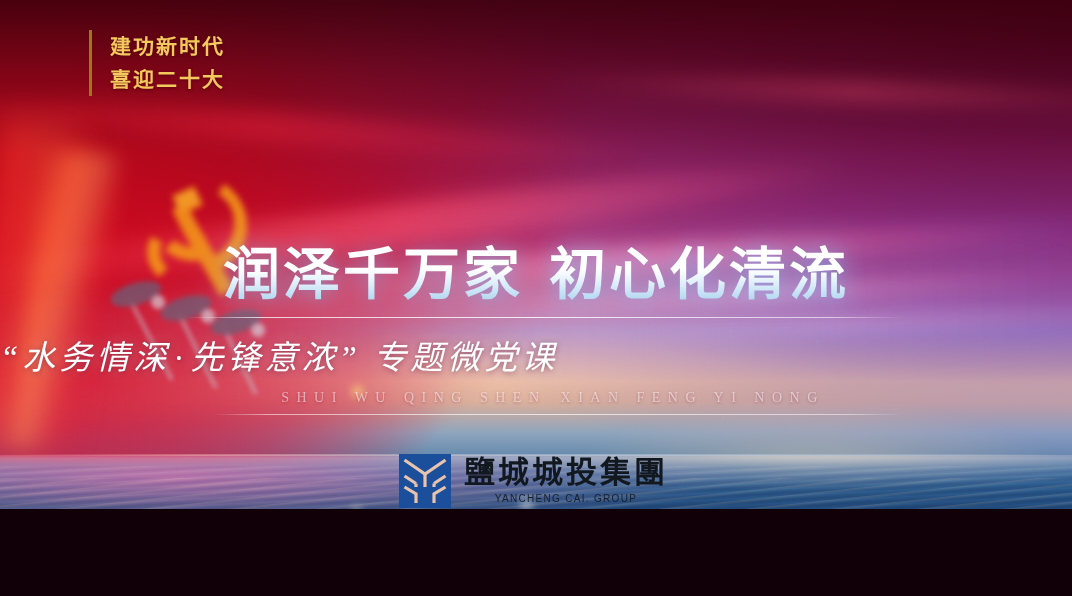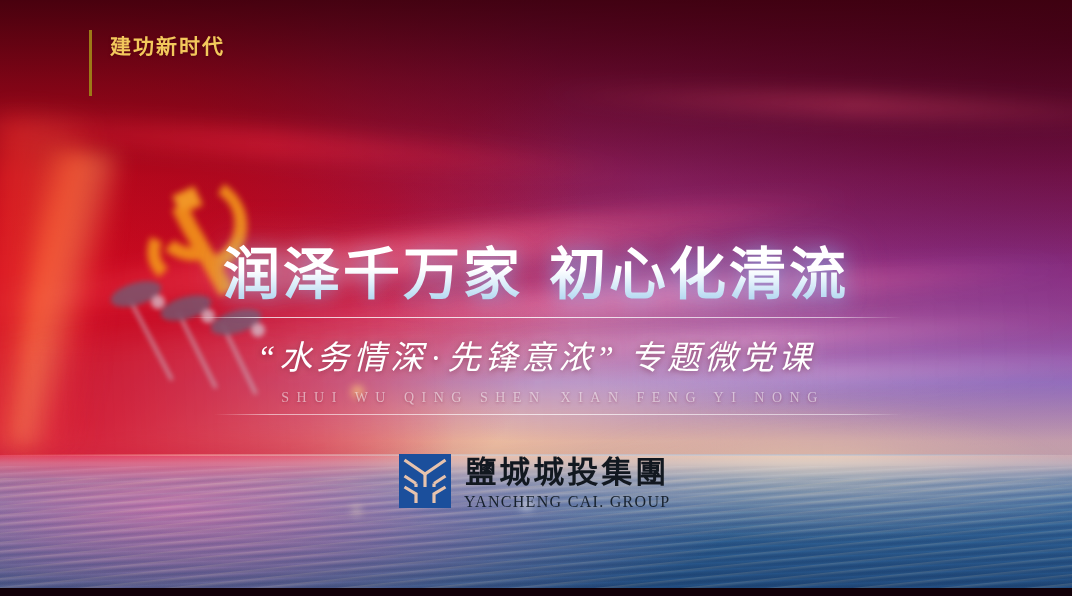--- a/index.html
+++ b/index.html
@@ -3,21 +3,21 @@
 <meta charset="utf-8">
 <title>Poster</title>
 <style>
   html,body{margin:0;padding:0;background:#120008;}
   body{
     font-family:"Liberation Sans","DejaVu Sans",sans-serif;
     -webkit-font-smoothing:antialiased;
   }
   .stage{
     position:relative;
-    width:1072px;height:588px;
+    width:1072px;height:509px;
     overflow:hidden;
     background:#8b0f2a;
   }
 
   
   .layer{position:absolute;inset:0;}
 
   
   .bg-base{
     background:
@@ -180,21 +180,21 @@
     line-height:62px;
     background:linear-gradient(180deg,#ffffff 0%,#ffffff 42%,#e3f1fb 62%,#b9dbf2 88%,#a7d0ee 100%);
     -webkit-background-clip:text;background-clip:text;
     color:transparent;-webkit-text-fill-color:transparent;
     filter:drop-shadow(0 2px 10px rgba(120,190,255,.55)) drop-shadow(0 0 22px rgba(180,220,255,.35));
     white-space:nowrap;
   }
   .title .gap{display:inline-block;width:26px;}
 
   .subtitle{
-    position:absolute;left:0;right:0;top:331px;text-align:center;
+    position:absolute;left:0;right:0;top:331px;text-align:left;
     font-family:"Liberation Serif","DejaVu Serif",serif;
     font-size:33px;font-weight:400;font-style:italic;letter-spacing:4px;
     color:#ffffff;
     text-shadow:0 1px 6px rgba(90,0,30,.55),0 0 16px rgba(255,255,255,.35);
     white-space:nowrap;
   }
   .subtitle .dot{padding:0 4px;}
 
   .pinyin{
     position:absolute;left:0;right:0;top:390px;text-align:center;
@@ -214,22 +214,22 @@
   }
   .logo-mark{width:52px;height:54px;flex:0 0 auto;}
   .logo-mark svg{display:block;width:100%;height:100%;}
   .logo-text{display:flex;flex-direction:column;align-items:center;padding-top:2px;}
   .logo-cn{
     font-family:"Liberation Serif","DejaVu Serif",serif;
     font-size:31px;font-weight:700;letter-spacing:3px;
     color:#121820;line-height:34px;white-space:nowrap;
   }
   .logo-en{
-    font-family:Liberation Serif, serif;
-    font-size:16px;font-weight:400;letter-spacing:1.3px;
+    font-family:Liberation Sans, sans-serif;
+    font-size:10px;font-weight:400;letter-spacing:1.3px;
     color:#16202c;margin-top:3px;white-space:nowrap;
   }
 
   
   .flare{position:absolute;border-radius:50%;filter:blur(4px);pointer-events:none;}
   .f1{left:352px;top:386px;width:11px;height:11px;background:rgba(255,210,120,.85);}
   .f2{left:520px;top:498px;width:13px;height:13px;background:rgba(255,255,255,.5);}
   .f3{left:352px;top:506px;width:9px;height:9px;background:rgba(255,240,200,.5);}
 </style>
 </head>
@@ -296,20 +296,21 @@
   <div class="ripples"></div>
   <div class="ripples2"></div>
   <div class="horizon"></div>
 
   <div class="flare f1"></div>
   <div class="flare f2"></div>
   <div class="flare f3"></div>
 
   <div class="slogan">
     <div class="line">建功新时代</div>
+    <div class="line">喜迎二十大</div>
   </div>
 
   <div class="rule rule-top"></div>
   <div class="rule rule-bottom"></div>
 
   <div class="title">
     <span>润泽千万家</span><span class="gap"></span><span>初心化清流</span>
   </div>
 
   <div class="subtitle">

